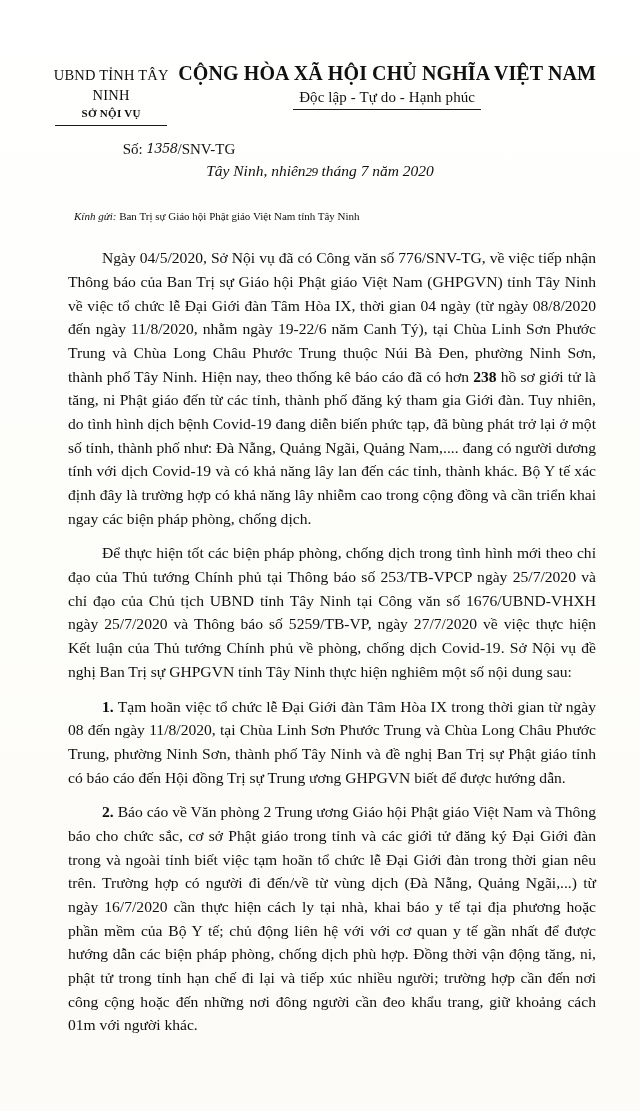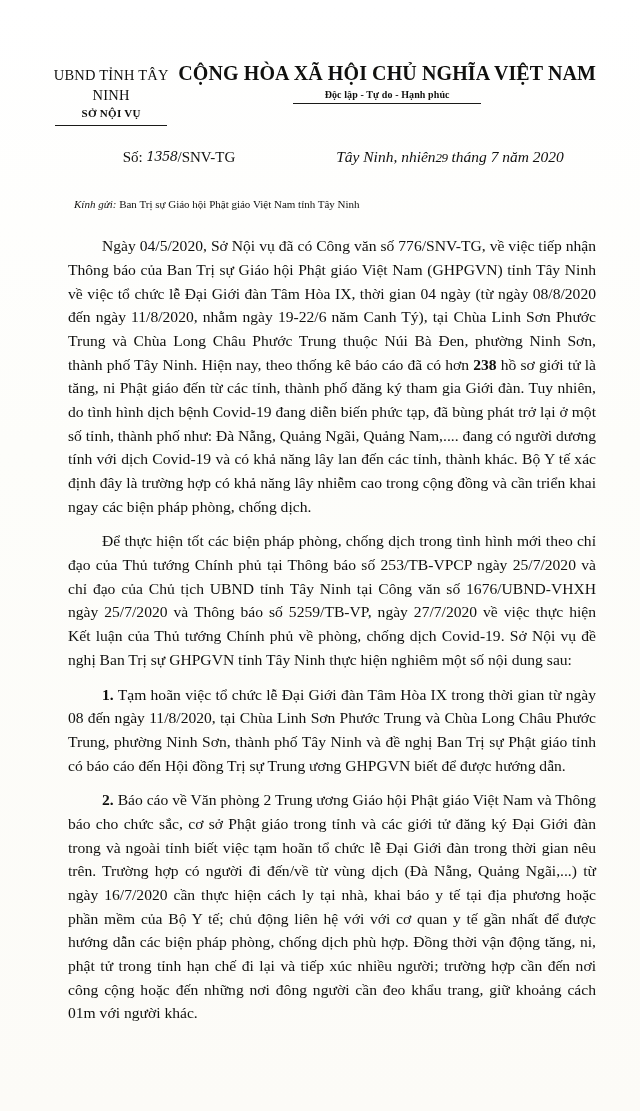--- a/index.html
+++ b/index.html
@@ -64,38 +64,38 @@
     line-height: 1.5;
   }
   .nation-line1 {
     font-size: 20px;
     font-weight: bold;
     letter-spacing: 0.1px;
     line-height: 1.3;
     white-space: nowrap;
   }
   .nation-line2 {
-    font-size: 10px;
-    font-weight: bold;
+    font-size: 15px;
+    font-weight: normal;
     letter-spacing: 0.1px;
     margin-top: 3px;
   }
   .rule {
     height: 1px;
     background: #1a1a18;
     margin: 3px auto 0 auto;
   }
   .rule-left { width: 112px; }
   .rule-right { width: 188px; }
 
   
   .subblock {
     display: flex;
-    flex-direction: row;
-    margin-top: 20px;
+    flex-direction: column;
+    margin-top: 12px;
   }
   .subblock-left {
     width: 250px;
     text-align: left;
     padding-left: 10px;
   }
   .number-row {
     text-align: center;
     font-size: 15px;
     line-height: 1.5;

